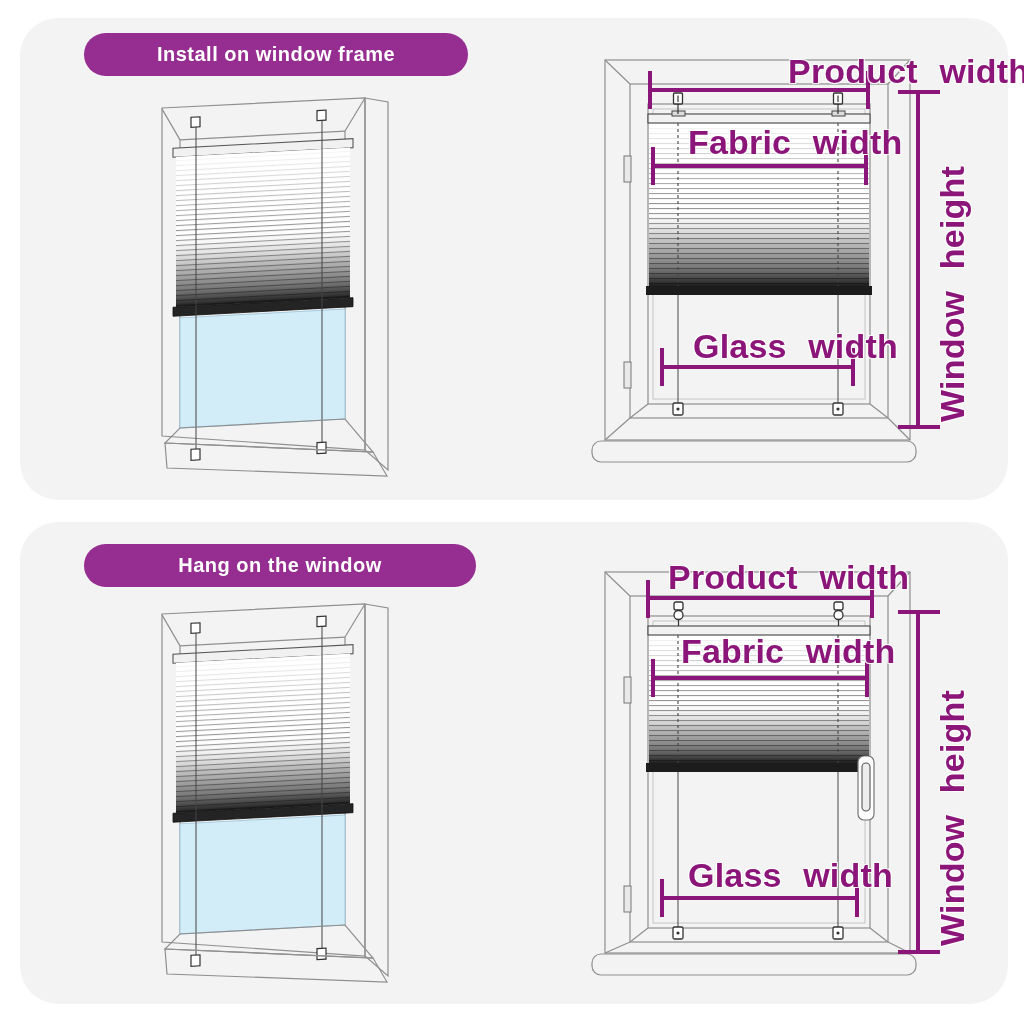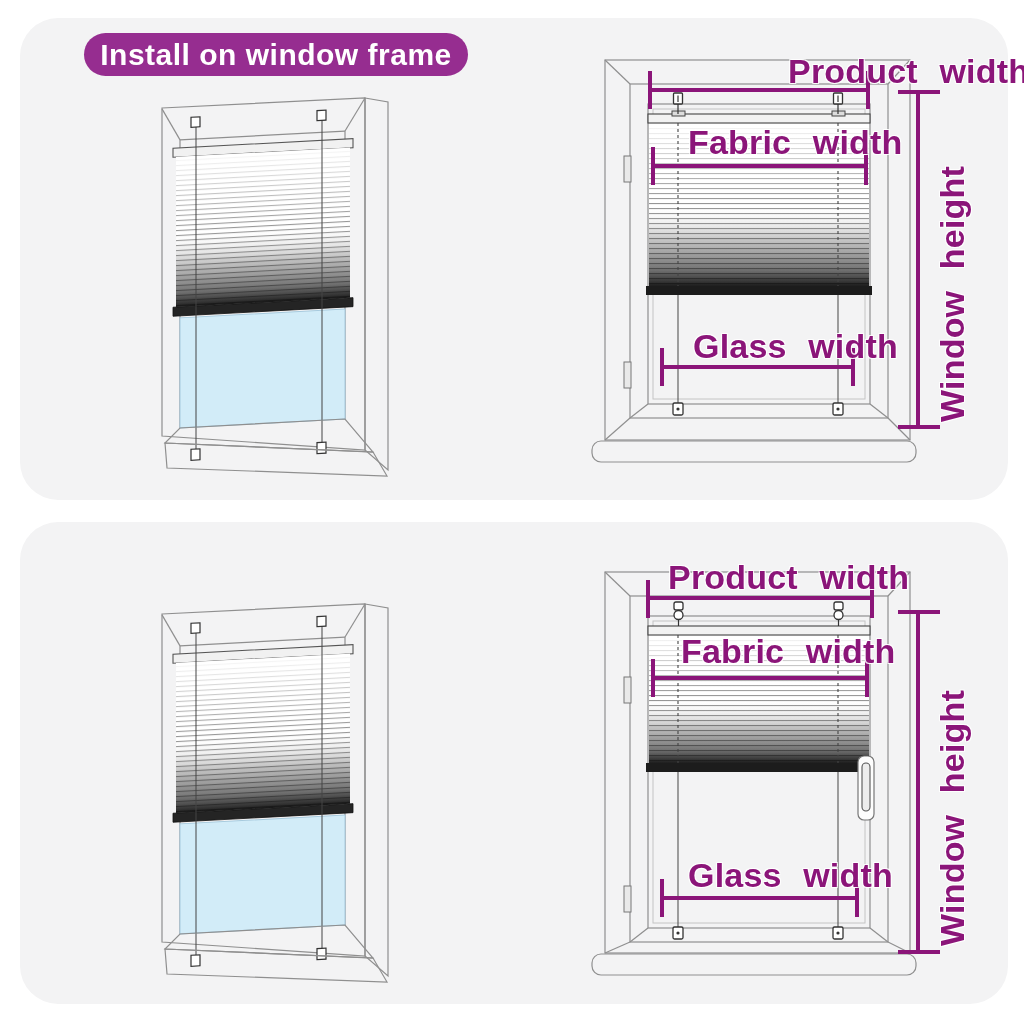--- a/index.html
+++ b/index.html
@@ -1,21 +1,21 @@
 <!DOCTYPE html>
 <html><head>
 <meta charset="utf-8">
 <style>
   html,body{margin:0;padding:0;background:#ffffff;}
   .canvas{position:relative;width:1024px;height:1024px;background:#ffffff;overflow:hidden;
           font-family:"Liberation Sans",sans-serif;}
   .panel{position:absolute;left:20px;width:988px;height:482px;background:#f3f3f4;border-radius:38px;}
   .banner{position:absolute;height:43px;background:#962d90;border-radius:22px;
           display:flex;align-items:center;justify-content:center;}
-  .banner span{color:#ffffff;font-size:30px;font-weight:700;letter-spacing:.5px;white-space:nowrap;}
+  .banner span{color:#ffffff;font-size:20px;font-weight:700;letter-spacing:.5px;white-space:nowrap;}
   .dimlabel{position:absolute;color:#8b1579;font-weight:700;font-size:34px;white-space:nowrap;
             word-spacing:.35em;letter-spacing:.2px;
             text-shadow:-1px -1px 0 rgba(255,255,255,.85),1px -1px 0 rgba(255,255,255,.85),
                         -1px 1px 0 rgba(255,255,255,.85),1px 1px 0 rgba(255,255,255,.85);}
   .vlabel{writing-mode:vertical-rl;transform:rotate(180deg);}
   svg{position:absolute;}
   .ln{stroke:#8f8f8f;stroke-width:1.2;fill:none;}
   .purple{stroke:#8b1579;stroke-width:4;fill:none;stroke-linecap:butt;}
 </style>
 </head>
@@ -149,20 +149,23 @@
     </svg>
 
     <div class="dimlabel" style="left:768px;top:34px">Product width</div>
     <div class="dimlabel" style="left:668px;top:105px">Fabric width</div>
     <div class="dimlabel" style="left:673px;top:309px">Glass width</div>
     <div class="dimlabel vlabel" style="left:913px;top:148px">Window height</div>
   </div>
 
   <div class="panel" style="top:522px">
 
+    <div class="banner" style="left:64px;top:22px;width:392px;">
+      <span>Hang on the window</span>
+    </div>
 
     <svg style="left:120px;top:76px" width="280" height="400" viewBox="0 0 280 400">
       <defs>
         <pattern id="pl3" width="6" height="5" patternUnits="userSpaceOnUse">
           <path d="M0 0.6 H6" stroke="#8a8a8a" stroke-width="1"></path>
         </pattern>
         <linearGradient id="fd3" x1="0" y1="0" x2="0" y2="1">
           <stop offset="0%" stop-color="#ffffff" stop-opacity=".95"></stop>
           <stop offset="30%" stop-color="#ffffff" stop-opacity=".35"></stop>
           <stop offset="50%" stop-color="#ffffff" stop-opacity="0"></stop>

